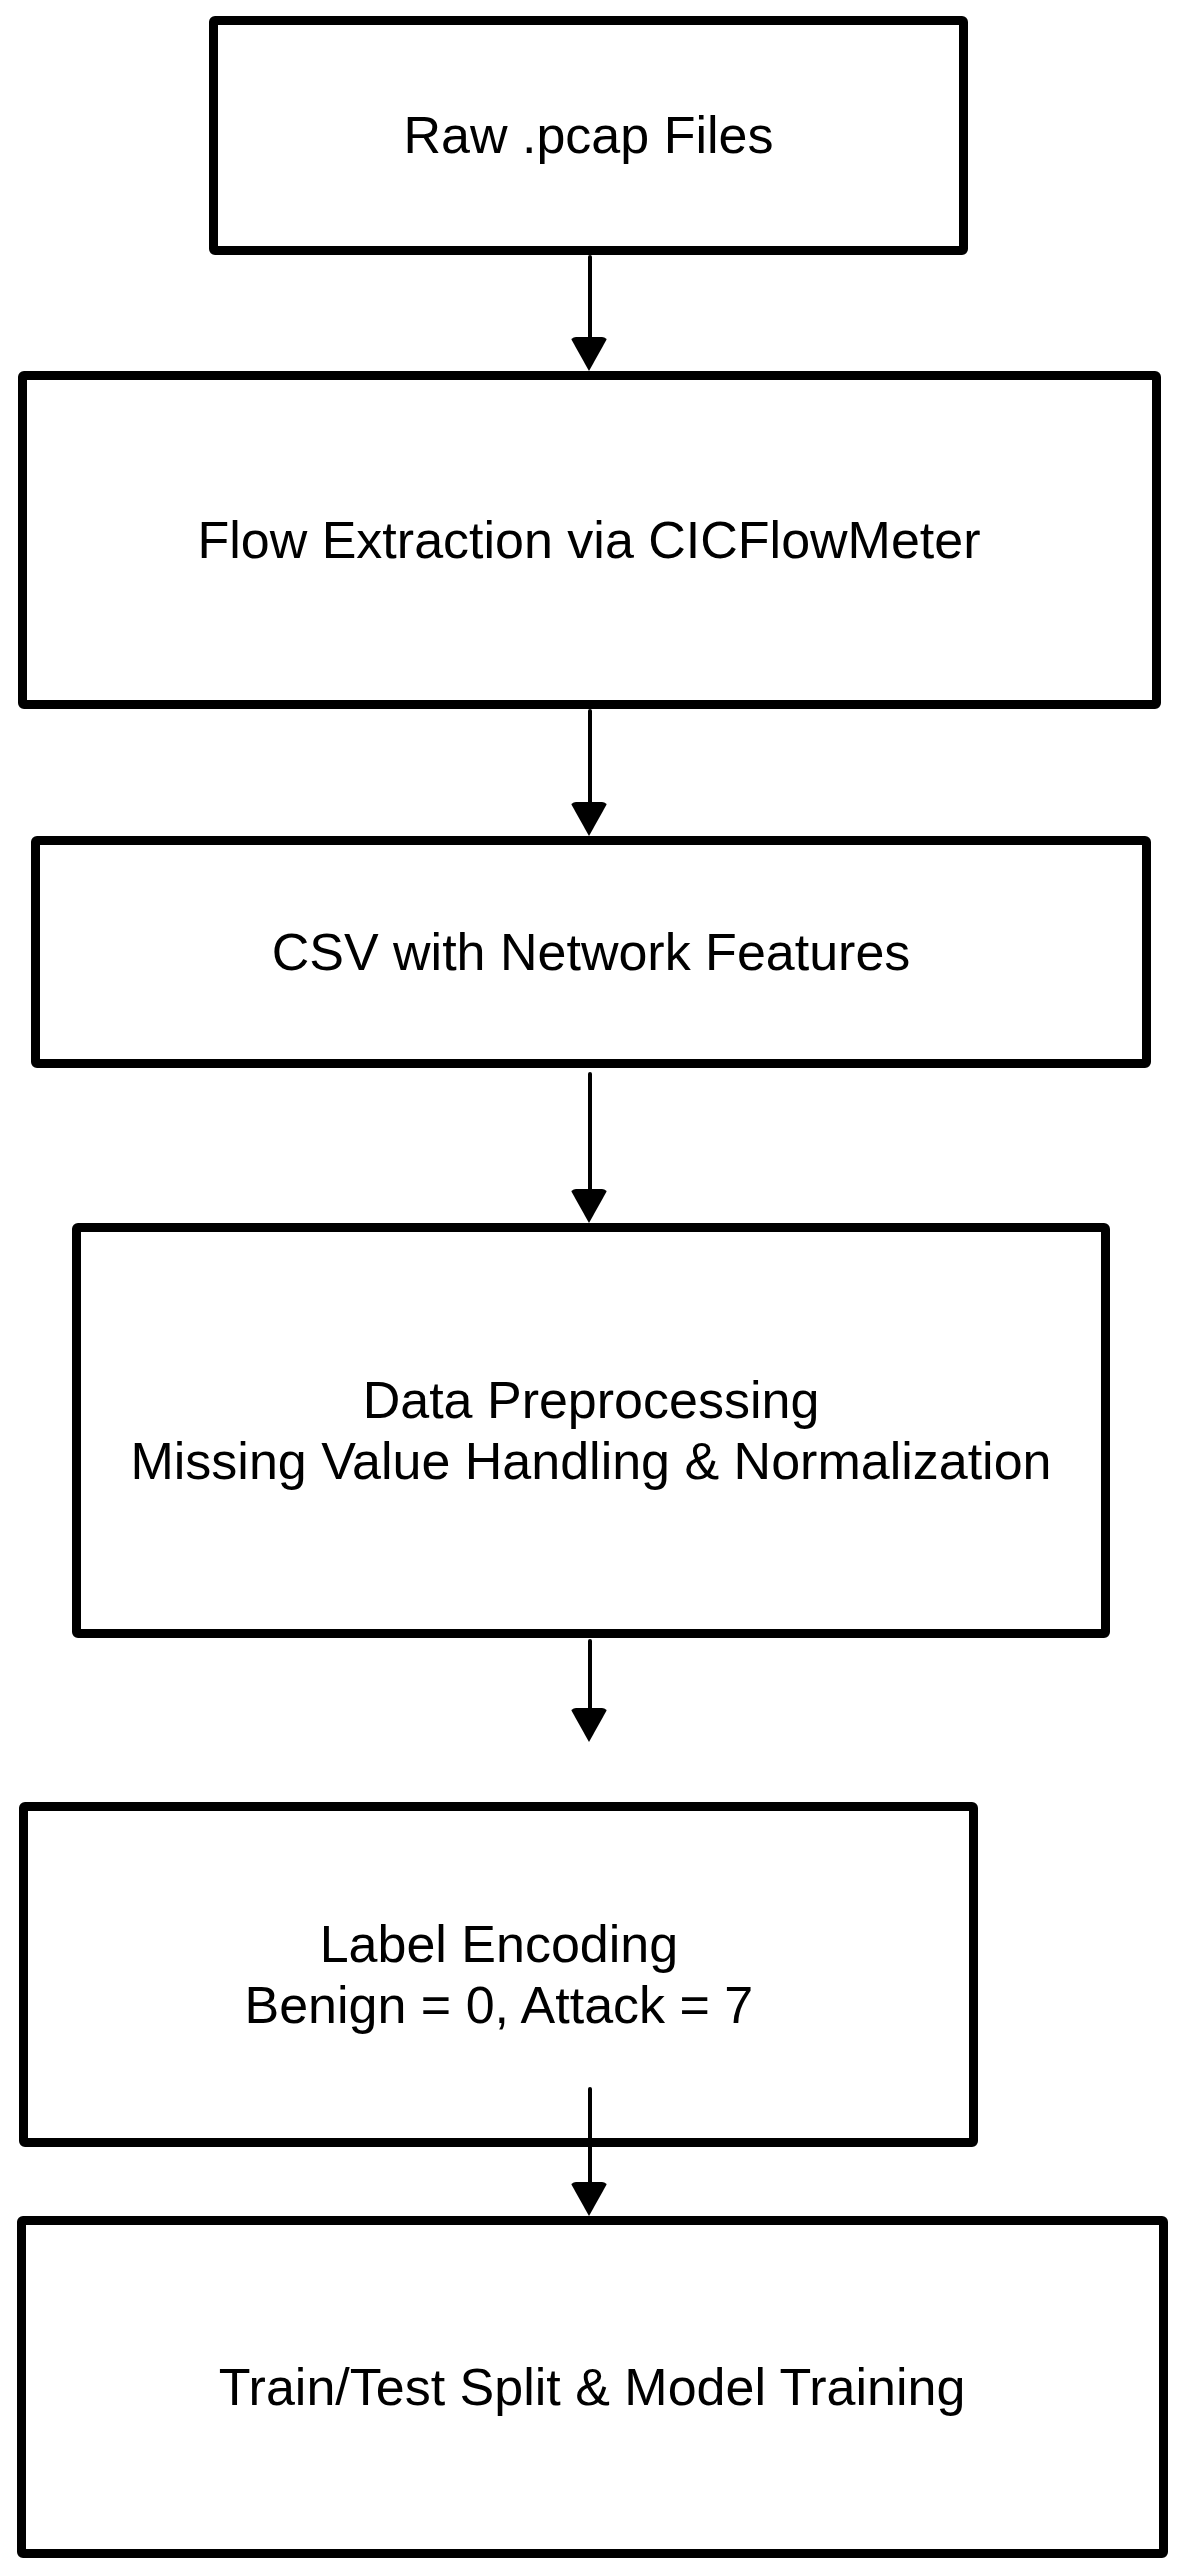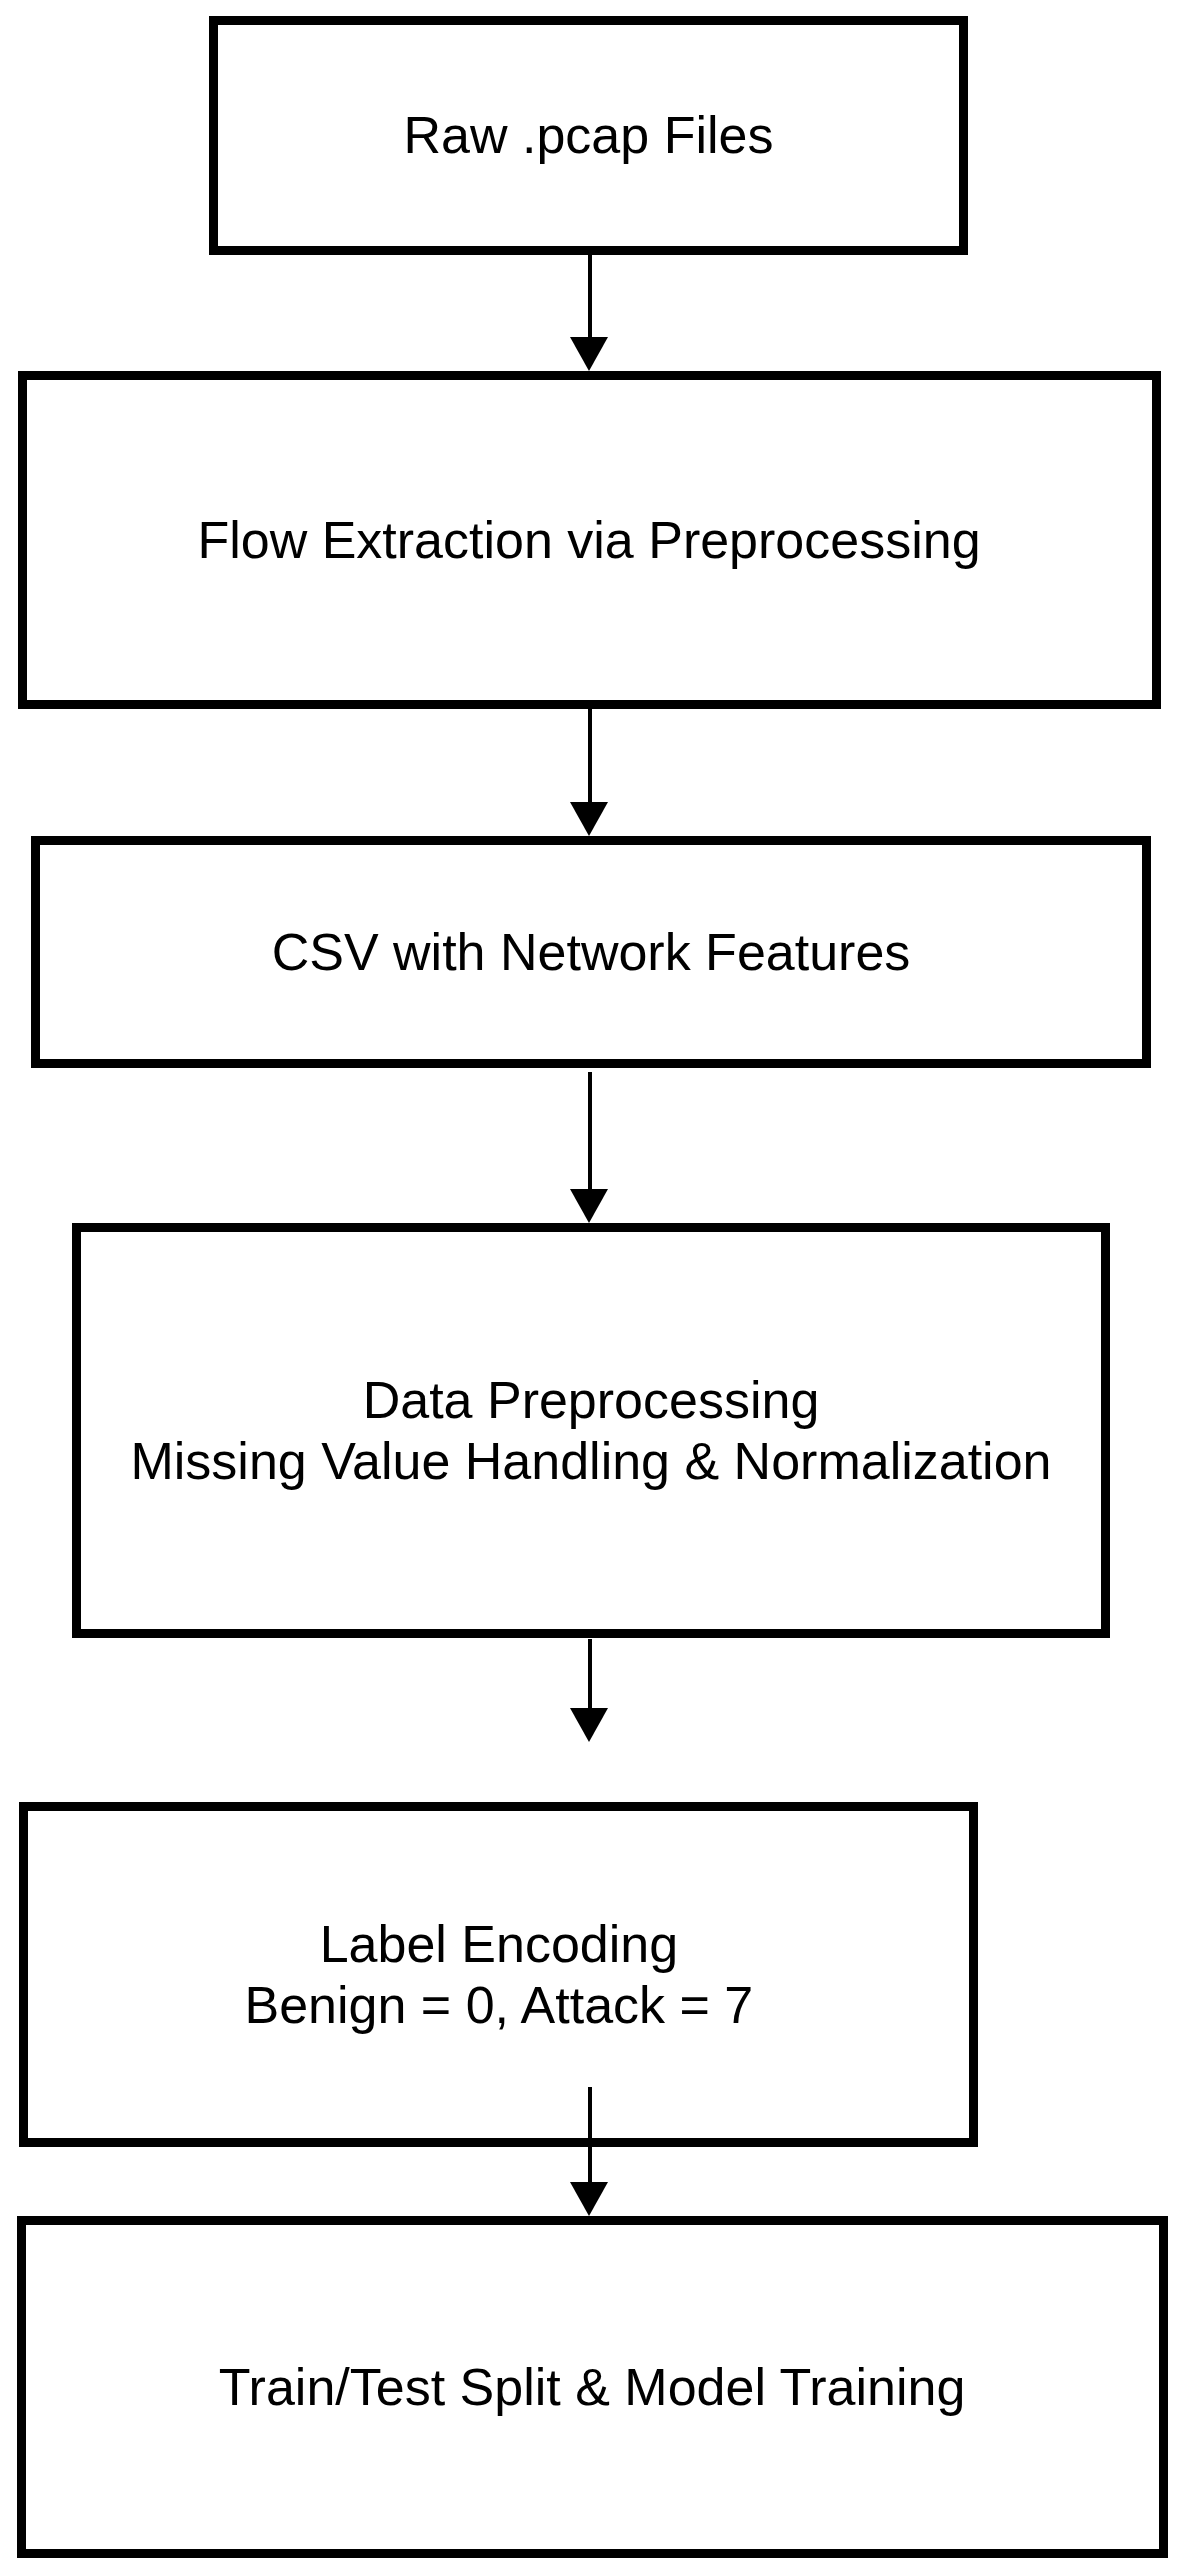--- a/index.html
+++ b/index.html
@@ -2,21 +2,21 @@
 <html style="--background: #ffffff; --node-fill: #ffffff; --node-border: #000000; --text-color: #000000; --arrow-color: #000000;font-size:14.8px"><head>
 <meta charset="utf-8">
 <style>
   :root {
     --background: #ffffff;
     --node-fill: #ffffff;
     --node-border: #000000;
     --text-color: #000000;
     --arrow-color: #000000;
   }
-  * { margin: 0; padding: 0; box-sizing: border-box; }
+  * { margin: 0; padding: 0; box-sizing: border-box; border-radius: 6px; }
   html, body {
     background: var(--background);
   }
   .canvas {
     position: relative;
     width: 1180px;
     height: 2576px;
     background: var(--background);
     font-family: "Liberation Sans", "DejaVu Sans", sans-serif;
     overflow: hidden;
@@ -80,21 +80,21 @@
     <div class="node-text">
       <span class="line">Raw .pcap Files</span>
     </div>
   </div>
 
   <div class="arrow-line" id="arrow-line-0"></div>
   <div class="arrow-head" id="arrow-head-0"></div>
 
   <div class="node" id="node-1">
     <div class="node-text">
-      <span class="line">Flow Extraction via Preprocessing</span>
+      <span class="line">Flow Extraction via CICFlowMeter</span>
     </div>
   </div>
 
   <div class="arrow-line" id="arrow-line-1"></div>
   <div class="arrow-head" id="arrow-head-1"></div>
 
   <div class="node" id="node-2">
     <div class="node-text">
       <span class="line">CSV with Network Features</span>
     </div>

